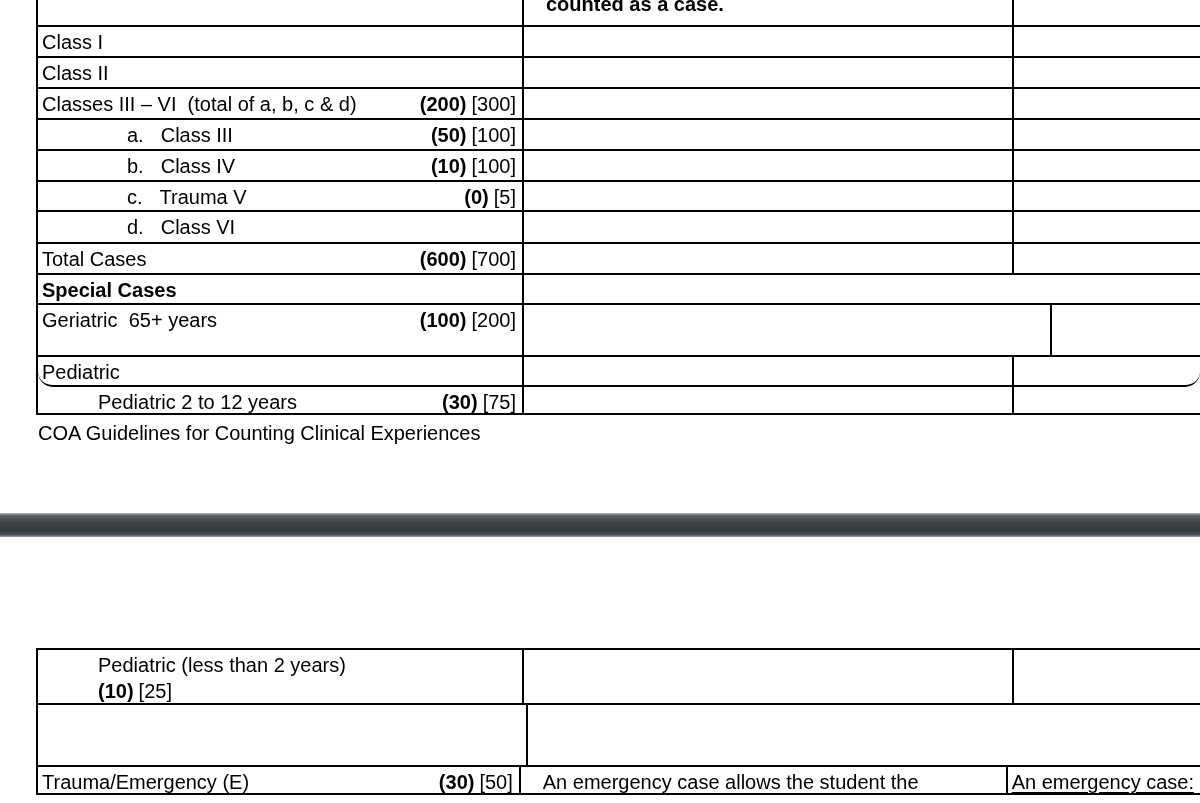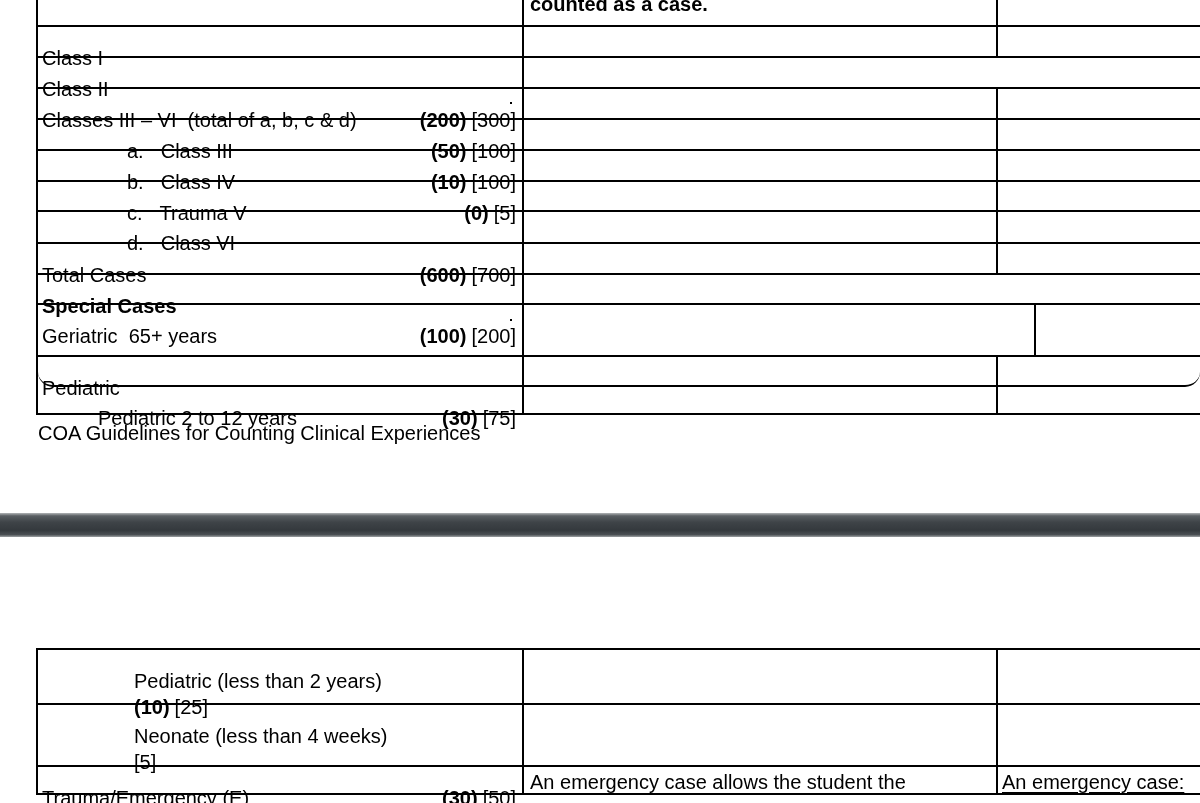--- a/index.html
+++ b/index.html
@@ -8,41 +8,41 @@
     position: relative; overflow: hidden;
     background: #ffffff;
     font-family: "Liberation Sans", sans-serif;
     font-size: 20px; line-height: 26px; color: #000000;
   }
   .tbl { position: absolute; left: 36px; right: 0; border-left: 2px solid #000; }
   .t1 { top: 0; }
   .t2 { top: 648px; border-top: 2px solid #000; }
   .row { display: flex; border-bottom: 2px solid #000; box-sizing: border-box; align-items: stretch; }
   .c1 { width: 486px; border-right: 2px solid #000; box-sizing: border-box;
-        padding: 18px 6px 0 4px; display: flex; justify-content: space-between; align-items: flex-start; }
-  .c2 { width: 474px; border-right: 2px solid #000; box-sizing: border-box; padding: 2px 6px 0 6px; }
+        padding: 2px 6px 0 4px; display: flex; justify-content: space-between; align-items: flex-start; }
+  .c2 { width: 474px; border-right: 2px solid #000; box-sizing: border-box; padding: 2px 6px 0 6px; margin-left: 16px; }
   .c3 { flex: 1; box-sizing: border-box; padding: 2px 6px 0 4px; }
   .b { font-weight: bold; }
   .nums { white-space: nowrap; padding-left: 8px; }
   .nums .cnt { font-weight: bold; margin-right: 5px; }
   .lblgrp { display: flex; align-items: flex-start; }
   .ind-abc { padding-left: 85px; }
   .ind-abc .marker { margin-right: 17px; }
   .ind-ped { padding-left: 56px; }
   .clip-top { margin-top: -11px; font-weight: bold; white-space: nowrap; }
   .caption { position: absolute; left: 38px; top: 420px; white-space: nowrap; }
   .page-separator {
     position: absolute; left: 0; right: 0; top: 513px; height: 24px;
     background: linear-gradient(180deg, #b2b5b7 0%, #5a5f63 12%, #3f4448 38%,
                                 #34393d 72%, #4a4f53 90%, #9da1a3 100%);
   }
   .u { text-decoration: underline; text-decoration-thickness: 2px; text-underline-offset: 3px; }
-  .two-line div { white-space: nowrap; margin-left: 36px; }
+  .two-line div { white-space: nowrap; }
   
-  .r0 { height: 27px; } .r1 { height: 31px; } .r2 { height: 31px; flex-direction: column; } .r3 { height: 31px; }
+  .r0 { height: 27px; } .r1 { height: 31px; } .r2 { height: 31px; } .r3 { height: 31px; }
   .r4 { height: 31px; } .r5 { height: 31px; } .r6 { height: 30px; } .r7 { height: 32px; }
   .r8 { height: 31px; } .r9 { height: 30px; flex-direction: column; } .r10 { height: 52px; gap: 38px; } .r11 { height: 30px; border-radius: 15px; }
   .r12 { height: 28px; }
   .ra { height: 55px; } .rb { height: 62px; } .rc { height: 28px; }
   .nowrap { white-space: nowrap; }
 </style>
 </head>
 <body>
 
 <div class="tbl t1">
@@ -201,28 +201,20 @@
         <div>
           <span class="cnt b" style="margin-right:5px">(10)</span><span>[25]</span>
         </div>
       </div>
     </div>
     <div class="c2"></div>
     <div class="c3"></div>
   </div>
 
   <div class="row rb">
-    <div class="c1">
-      <div class="two-line ind-ped">
-        <div>Neonate (less than 4 weeks)</div>
-        <div>
-          <span>[5]</span>
-        </div>
-      </div>
-    </div>
     <div class="c2"></div>
     <div class="c3"></div>
   </div>
 
   <div class="row rc">
     <div class="c1">
       <span class="nowrap">Trauma/Emergency (E)</span>
       <span class="nums">
         <span class="cnt">(30)</span><span>[50]</span>
       </span>

